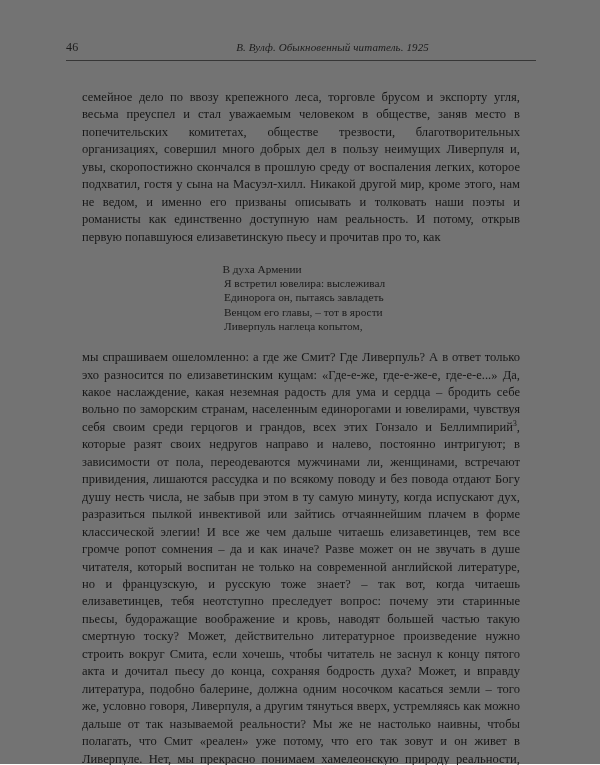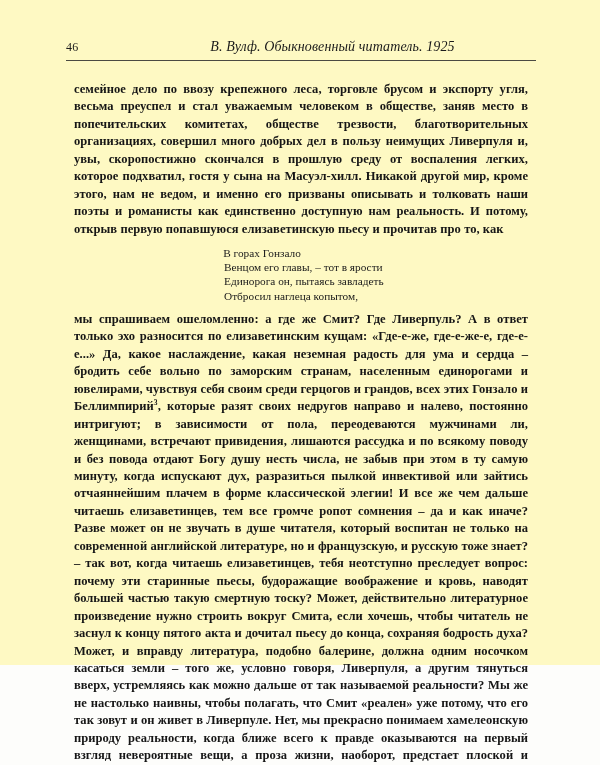--- a/index.html
+++ b/index.html
@@ -12,23 +12,23 @@
     height: 765px;
     background: #fdfdfb;
     font-family: "Liberation Serif", "DejaVu Serif", serif;
     color: #171717;
     overflow: hidden;
   }
 
   .page {
     position: relative;
     width: 600px;
-    height: 665px;
+    height: 764px;
     box-sizing: border-box;
-    background: #fef9c3;
+    background: #737373;
   }
 
   
   .running-head {
     position: absolute;
     left: 66px;
     top: 40px;
     width: 469px;
     display: flex;
     align-items: baseline;
@@ -42,21 +42,21 @@
     font-size: 12px;
     font-style: normal;
     letter-spacing: 0.2px;
     width: 120px;
     text-align: left;
   }
   .head-title {
     flex: 1;
     text-align: center;
     font-style: italic;
-    font-size: 14px;
+    font-size: 11px;
     letter-spacing: 0.1px;
     padding-right: 56px;
     white-space: nowrap;
   }
   .head-rule {
     position: absolute;
     left: 66px;
     top: 60px;
     width: 470px;
     height: 1px;
@@ -66,30 +66,29 @@
 
   
   .body-col {
     position: absolute;
     left: 66px;
     top: 73px;
     width: 470px;
   }
 
   p.para {
-    margin: 8px;
+    margin: 16px;
     font-size: 12.55px;
     line-height: 17.45px;
     text-align: justify;
     text-justify: inter-word;
     hyphens: manual;
     color: #161616;
     letter-spacing: 0.02px;
     word-spacing: 0.1px;
-    font-weight: bold;
   }
 
   
   .verse {
     margin: 6px 0 7px 0;
     font-size: 11.3px;
     line-height: 14.2px;
     color: #1a1a1a;
   }
   .verse-title {
@@ -118,23 +117,24 @@
     <span class="folio">46</span>
     <span class="head-title">В. Вулф. Обыкновенный читатель. 1925</span>
   </div>
   <div class="head-rule"></div>
 
   <div class="body-col">
 
     <p class="para">семейное дело по ввозу крепежного леса, торговле брусом и экспорту угля, весьма преуспел и стал уважаемым человеком в обществе, заняв место в попечительских комитетах, обществе трезвости, благотворительных организациях, совершил много добрых дел в пользу неимущих Ливерпуля и, увы, скоропостижно скончался в прошлую среду от воспаления легких, которое подхватил, гостя у сына на Масуэл-хилл. Никакой другой мир, кроме этого, нам не ведом, и именно его призваны описывать и толковать наши поэты и романисты как единственно доступную нам реальность. И потому, открыв первую попавшуюся елизаветинскую пьесу и прочитав про то, как</p>
 
     <div class="verse">
-      <span class="verse-title">В горах Гонзало</span>
+      <span class="verse-title">В духа Армении</span>
+      <span class="verse-line">Я встретил ювелира: выслеживал</span>
+      <span class="verse-line">Единорога он, пытаясь завладеть</span>
       <span class="verse-line">Венцом его главы, – тот в ярости</span>
-      <span class="verse-line">Единорога он, пытаясь завладеть</span>
-      <span class="verse-line">Отбросил наглеца копытом,</span>
+      <span class="verse-line">Ливерпуль наглеца копытом,</span>
     </div>
 
     <p class="para"><span>мы спрашиваем ошеломленно: а где же Смит? Где Ливерпуль? А в ответ только эхо разносится по елизаветинским кущам: «Где-е-же, где-е-же-е, где-е-е...» Да, какое наслаждение, какая неземная радость для ума и сердца – бродить себе вольно по заморским странам, населенным единорогами и ювелирами, чувствуя себя своим среди герцогов и грандов, всех этих Гонзало и Беллимпирий</span><sup class="fn">3</sup><span>, которые разят своих недругов направо и налево, постоянно интригуют; в зависимости от пола, переодеваются мужчинами ли, женщинами, встречают привидения, лишаются рассудка и по всякому поводу и без повода отдают Богу душу несть числа, не забыв при этом в ту самую минуту, когда испускают дух, разразиться пылкой инвективой или зайтись отчаяннейшим плачем в форме классической элегии! И все же чем дальше читаешь елизаветинцев, тем все громче ропот сомнения – да и как иначе? Разве может он не звучать в душе читателя, который воспитан не только на современной английской литературе, но и французскую, и русскую тоже знает? – так вот, когда читаешь елизаветинцев, тебя неотступно преследует вопрос: почему эти старинные пьесы, будоражащие воображение и кровь, наводят большей частью такую смертную тоску? Может, действительно литературное произведение нужно строить вокруг Смита, если хочешь, чтобы читатель не заснул к концу пятого акта и дочитал пьесу до конца, сохраняя бодрость духа? Может, и вправду литература, подобно балерине, должна одним носочком касаться земли – того же, условно говоря, Ливерпуля, а другим тянуться вверх, устремляясь как можно дальше от так называемой реальности? Мы же не настолько наивны, чтобы полагать, что Смит «реален» уже потому, что его так зовут и он живет в Ливерпуле. Нет, мы прекрасно понимаем хамелеонскую природу реальности, когда ближе всего к правде оказываются на первый взгляд невероятные вещи, а проза жизни, наоборот, предстает плоской и далекой от истины; когда пробным камнем писатель-</span></p>
 
   </div>
 
 </div>
 
 </body></html>

